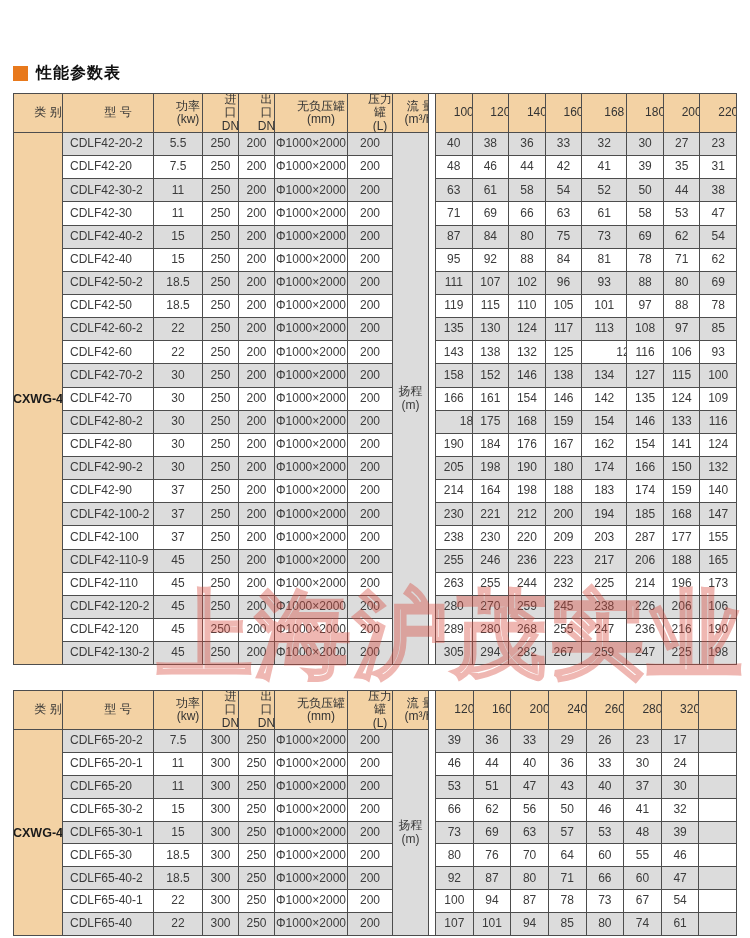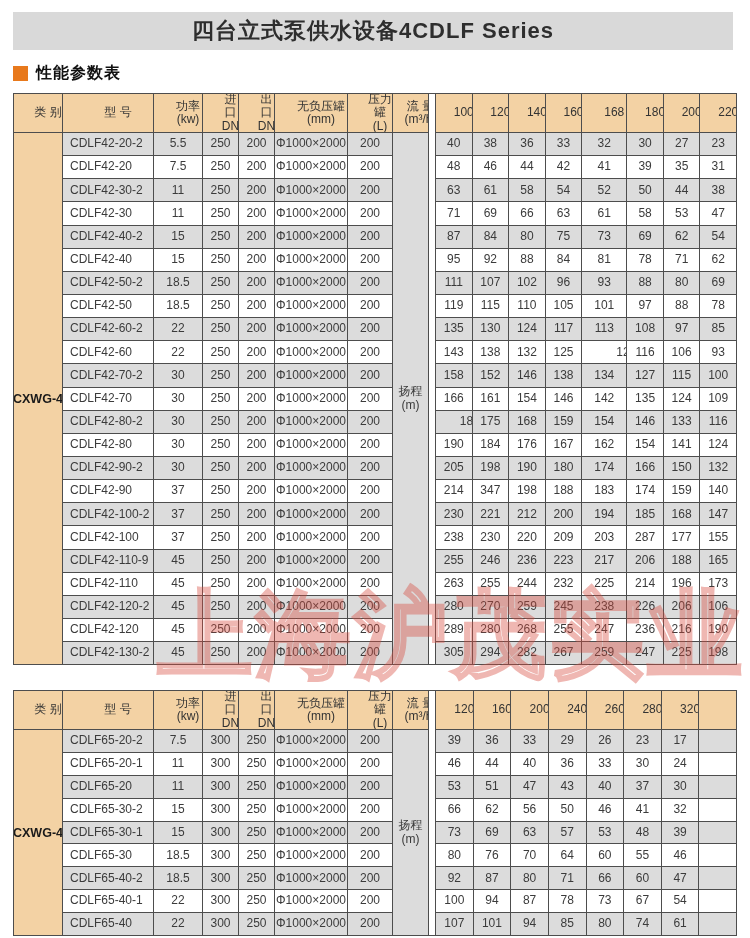--- a/index.html
+++ b/index.html
@@ -46,21 +46,20 @@
     -webkit-text-fill-color:transparent;
     -webkit-text-stroke:3px rgba(214,74,63,0.40);
     pointer-events:none;z-index:5;
   }
 </style>
 </head>
 <body>
 
 <div class="page">
 
-  <div class="title-bar">四台立式泵供水设备4CDLF Series</div>
 
   <div class="section-header">
     <span class="bullet"></span>
     <span class="section-title">性能参数表</span>
   </div>
 
   <div id="table1" class="ptable" style="grid-template-rows: 38px repeat(23, 22.15px);">
       <div class="cell hcell" style="grid-area: 1 / 1;">类 别</div>
       <div class="cell hcell" style="grid-area: 1 / 2;">型 号</div>
       <div class="cell hcell" style="grid-area: 1 / 3;">功率
@@ -297,21 +296,21 @@
       <div class="cell g" style="grid-area: 16 / 15;">166</div>
       <div class="cell g" style="grid-area: 16 / 16;">150</div>
       <div class="cell g" style="grid-area: 16 / 17;">132</div>
       <div class="cell model w" style="grid-area: 17 / 2;">CDLF42-90</div>
       <div class="cell w" style="grid-area: 17 / 3;">37</div>
       <div class="cell w" style="grid-area: 17 / 4;">250</div>
       <div class="cell w" style="grid-area: 17 / 5;">200</div>
       <div class="cell w" style="grid-area: 17 / 6;">Φ1000×2000</div>
       <div class="cell w" style="grid-area: 17 / 7;">200</div>
       <div class="cell w" style="grid-area: 17 / 10;">214</div>
-      <div class="cell w" style="grid-area: 17 / 11;">347</div>
+      <div class="cell w" style="grid-area: 17 / 11;">164</div>
       <div class="cell w" style="grid-area: 17 / 12;">198</div>
       <div class="cell w" style="grid-area: 17 / 13;">188</div>
       <div class="cell w" style="grid-area: 17 / 14;">183</div>
       <div class="cell w" style="grid-area: 17 / 15;">174</div>
       <div class="cell w" style="grid-area: 17 / 16;">159</div>
       <div class="cell w" style="grid-area: 17 / 17;">140</div>
       <div class="cell model g" style="grid-area: 18 / 2;">CDLF42-100-2</div>
       <div class="cell g" style="grid-area: 18 / 3;">37</div>
       <div class="cell g" style="grid-area: 18 / 4;">250</div>
       <div class="cell g" style="grid-area: 18 / 5;">200</div>

